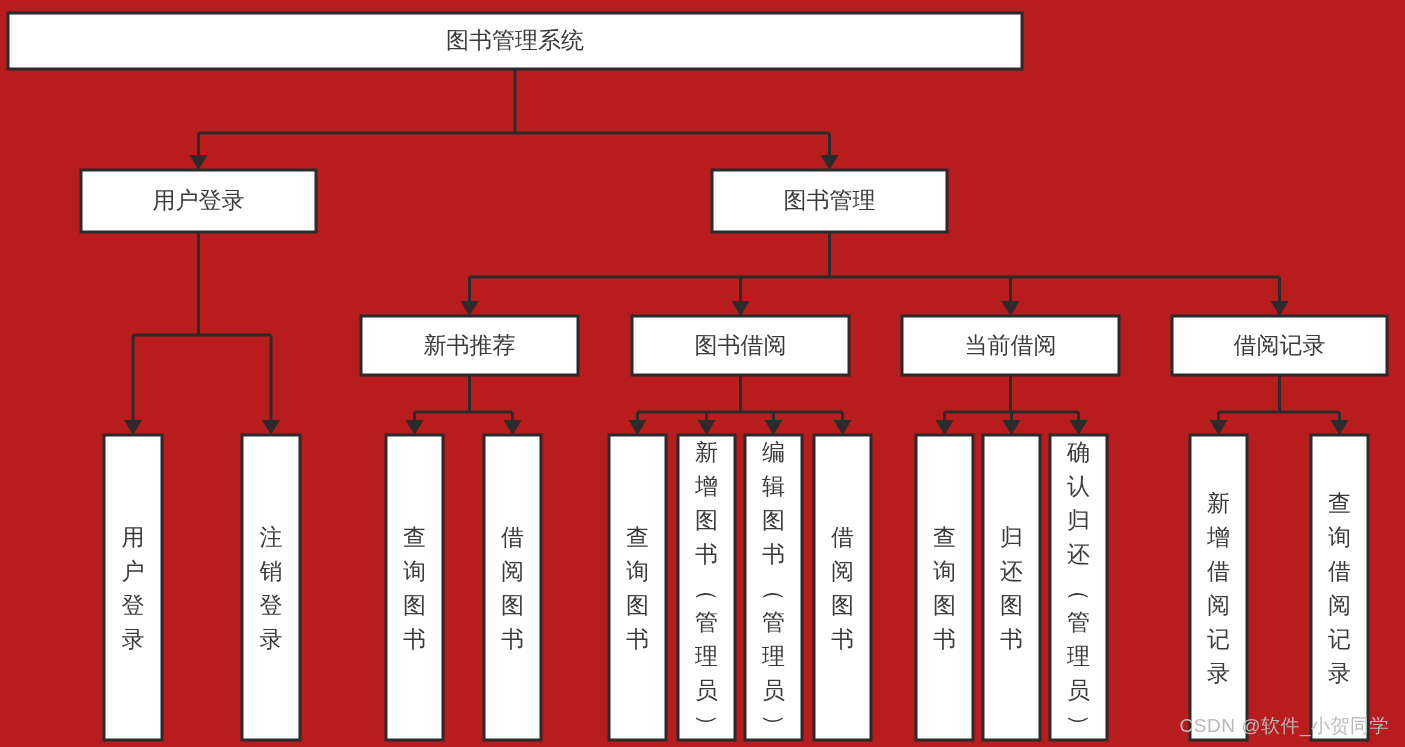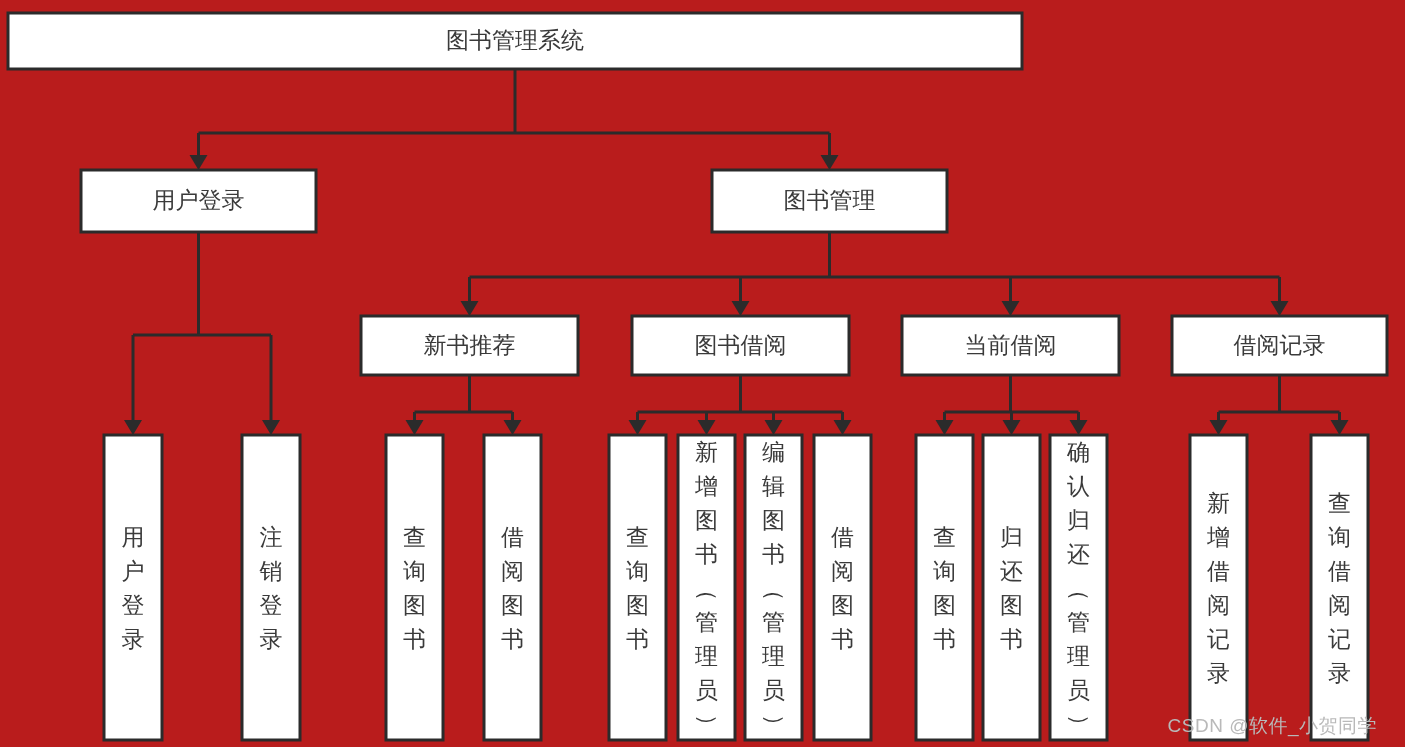--- a/index.html
+++ b/index.html
@@ -49,21 +49,21 @@
     dominant-baseline: middle;
   }
   .node-label-vertical {
     font-family: "Liberation Sans", "DejaVu Sans", sans-serif;
     font-size: 23px;
     fill: #3a3a3a;
     text-anchor: middle;
   }
   .watermark-text {
     position: absolute;
-    right: 28px;
+    right: 16px;
     bottom: 8px;
     font-family: "Liberation Sans", "DejaVu Sans", sans-serif;
     font-size: 19px;
     color: #b9b9b9;
     white-space: nowrap;
     letter-spacing: 0.5px;
   }
 </style>
 </head>
 <body>

